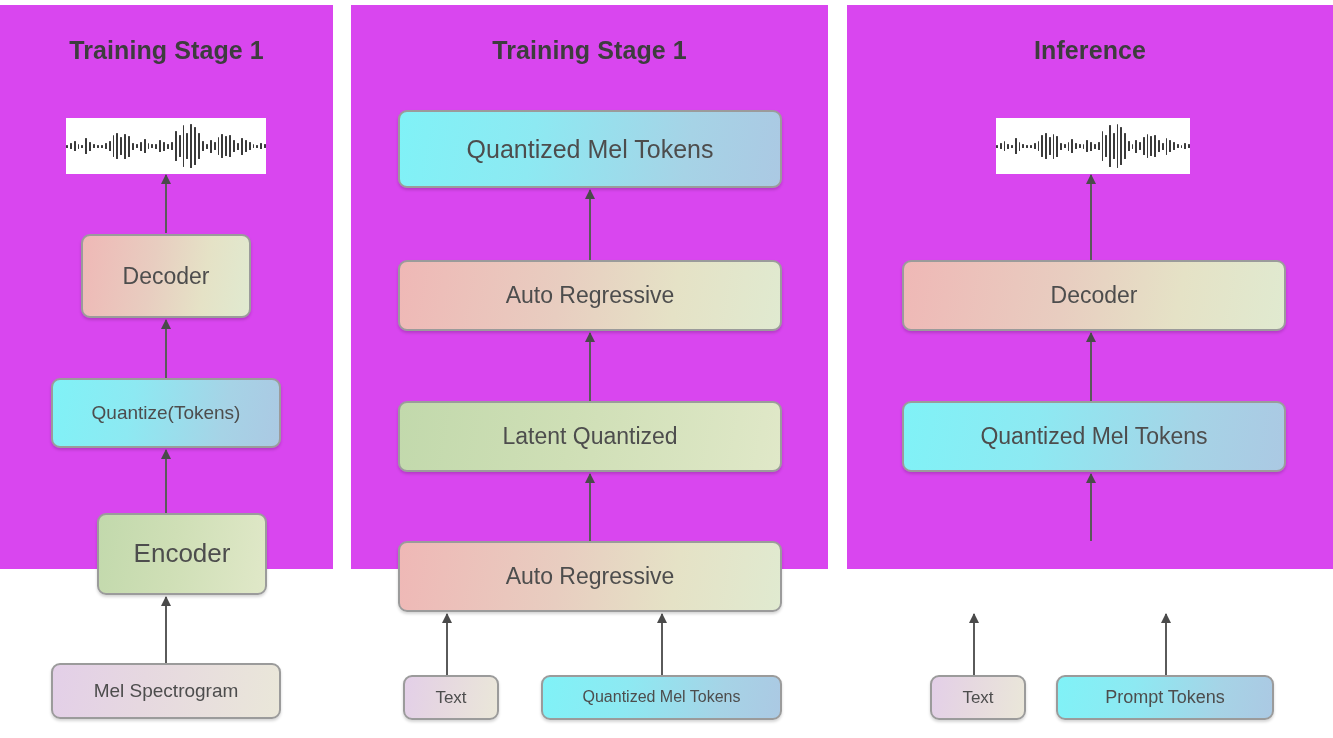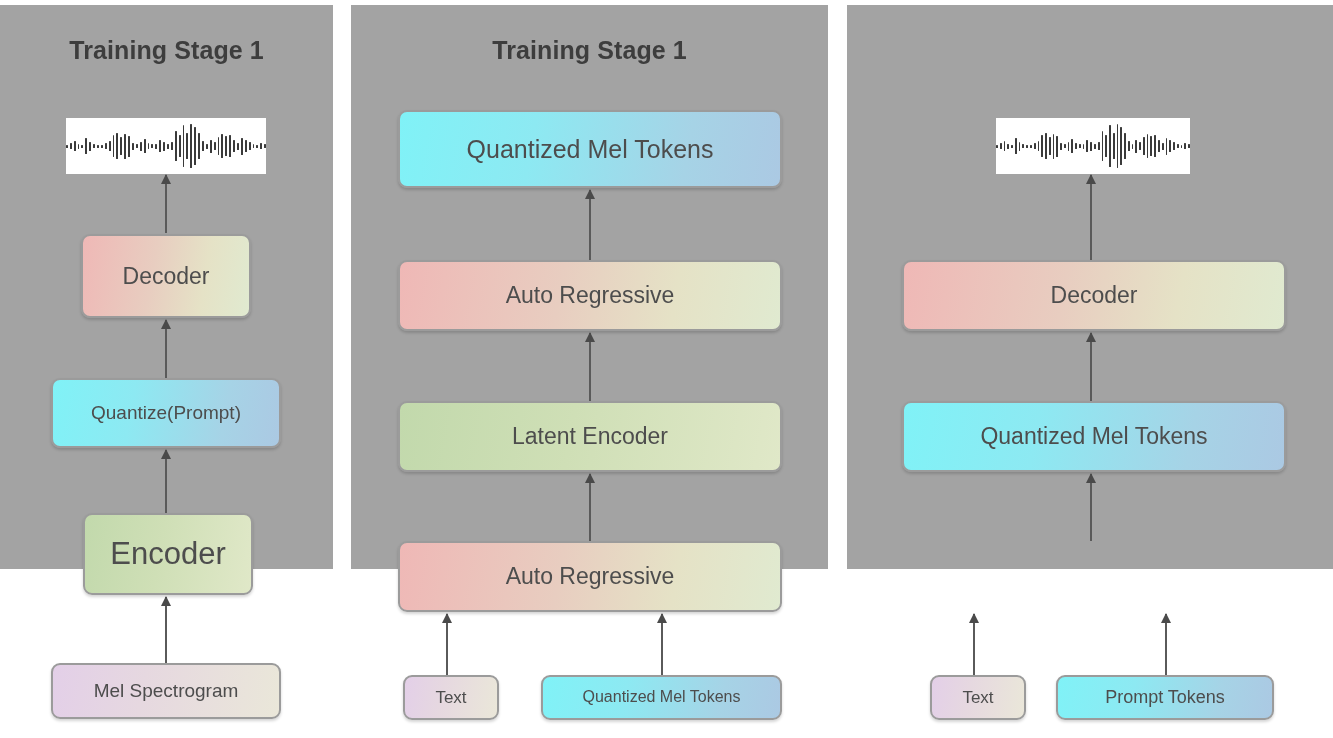--- a/index.html
+++ b/index.html
@@ -16,21 +16,21 @@
   .canvas {
     position: relative;
     width: 1333px;
     height: 738px;
     background: #ffffff;
   }
   .panel {
     position: absolute;
     top: 5px;
     height: 564px;
-    background: #a3a3a3;
+    background: #d946ef;
     box-sizing: border-box;
   }
   #panel-1 { left: 0px;   width: 333px; }
   #panel-2 { left: 351px; width: 477px; }
   #panel-3 { left: 847px; width: 486px; }
 
   .panel-title {
     position: absolute;
     width: 100%;
     top: 31px;
@@ -160,26 +160,26 @@
 
     <div class="arrow" style="left:165px; top:170px; height:58px;"></div>
 
     <div class="node g-warm" style="left:81px; top:229px; width:170px; height:84px; font-size:23px;">
       <span>Decoder</span>
     </div>
 
     <div class="arrow" style="left:165px; top:315px; height:58px;"></div>
 
     <div class="node g-cyan" style="left:51px; top:373px; width:230px; height:70px; font-size:19px;">
-      <span>Quantize(Prompt)</span>
+      <span>Quantize(Tokens)</span>
     </div>
 
     <div class="arrow" style="left:165px; top:445px; height:63px;"></div>
 
-    <div class="node g-green" style="left:83px; top:508px; width:170px; height:82px; font-size:31px;">
+    <div class="node g-green" style="left:97px; top:508px; width:170px; height:82px; font-size:26px;">
       <span>Encoder</span>
     </div>
 
     <div class="arrow" style="left:165px; top:592px; height:66px;"></div>
 
     <div class="node g-lilac" style="left:51px; top:658px; width:230px; height:56px; font-size:19px;">
       <span>Mel Spectrogram</span>
     </div>
   </div>
 
@@ -192,21 +192,21 @@
 
     <div class="arrow" style="left:238px; top:185px; height:70px;"></div>
 
     <div class="node g-warm" style="left:47px; top:255px; width:384px; height:71px; font-size:23px;">
       <span>Auto Regressive</span>
     </div>
 
     <div class="arrow" style="left:238px; top:328px; height:68px;"></div>
 
     <div class="node g-green" style="left:47px; top:396px; width:384px; height:71px; font-size:23px;">
-      <span>Latent Encoder</span>
+      <span>Latent Quantized</span>
     </div>
 
     <div class="arrow" style="left:238px; top:469px; height:67px;"></div>
 
     <div class="node g-warm" style="left:47px; top:536px; width:384px; height:71px; font-size:23px;">
       <span>Auto Regressive</span>
     </div>
 
     <div class="arrow" style="left:95px; top:609px; height:61px;"></div>
     <div class="arrow" style="left:310px; top:609px; height:61px;"></div>
@@ -214,20 +214,21 @@
     <div class="node g-lilac" style="left:52px; top:670px; width:96px; height:45px; font-size:17px;">
       <span>Text</span>
     </div>
 
     <div class="node g-cyan" style="left:190px; top:670px; width:241px; height:45px; font-size:16px;">
       <span>Quantized Mel Tokens</span>
     </div>
   </div>
 
   <div class="panel" id="panel-3">
+    <div class="panel-title">Inference</div>
 
     <div class="wave" style="left:149px; top:113px; width:194px; height:56px;">
         <i style="height: 3px;"></i>
         <i style="height: 6px;"></i>
         <i style="height: 10px;"></i>
         <i style="height: 5px;"></i>
         <i style="height: 3px;"></i>
         <i style="height: 16px;"></i>
         <i style="height: 9px;"></i>
         <i style="height: 4px;"></i>

